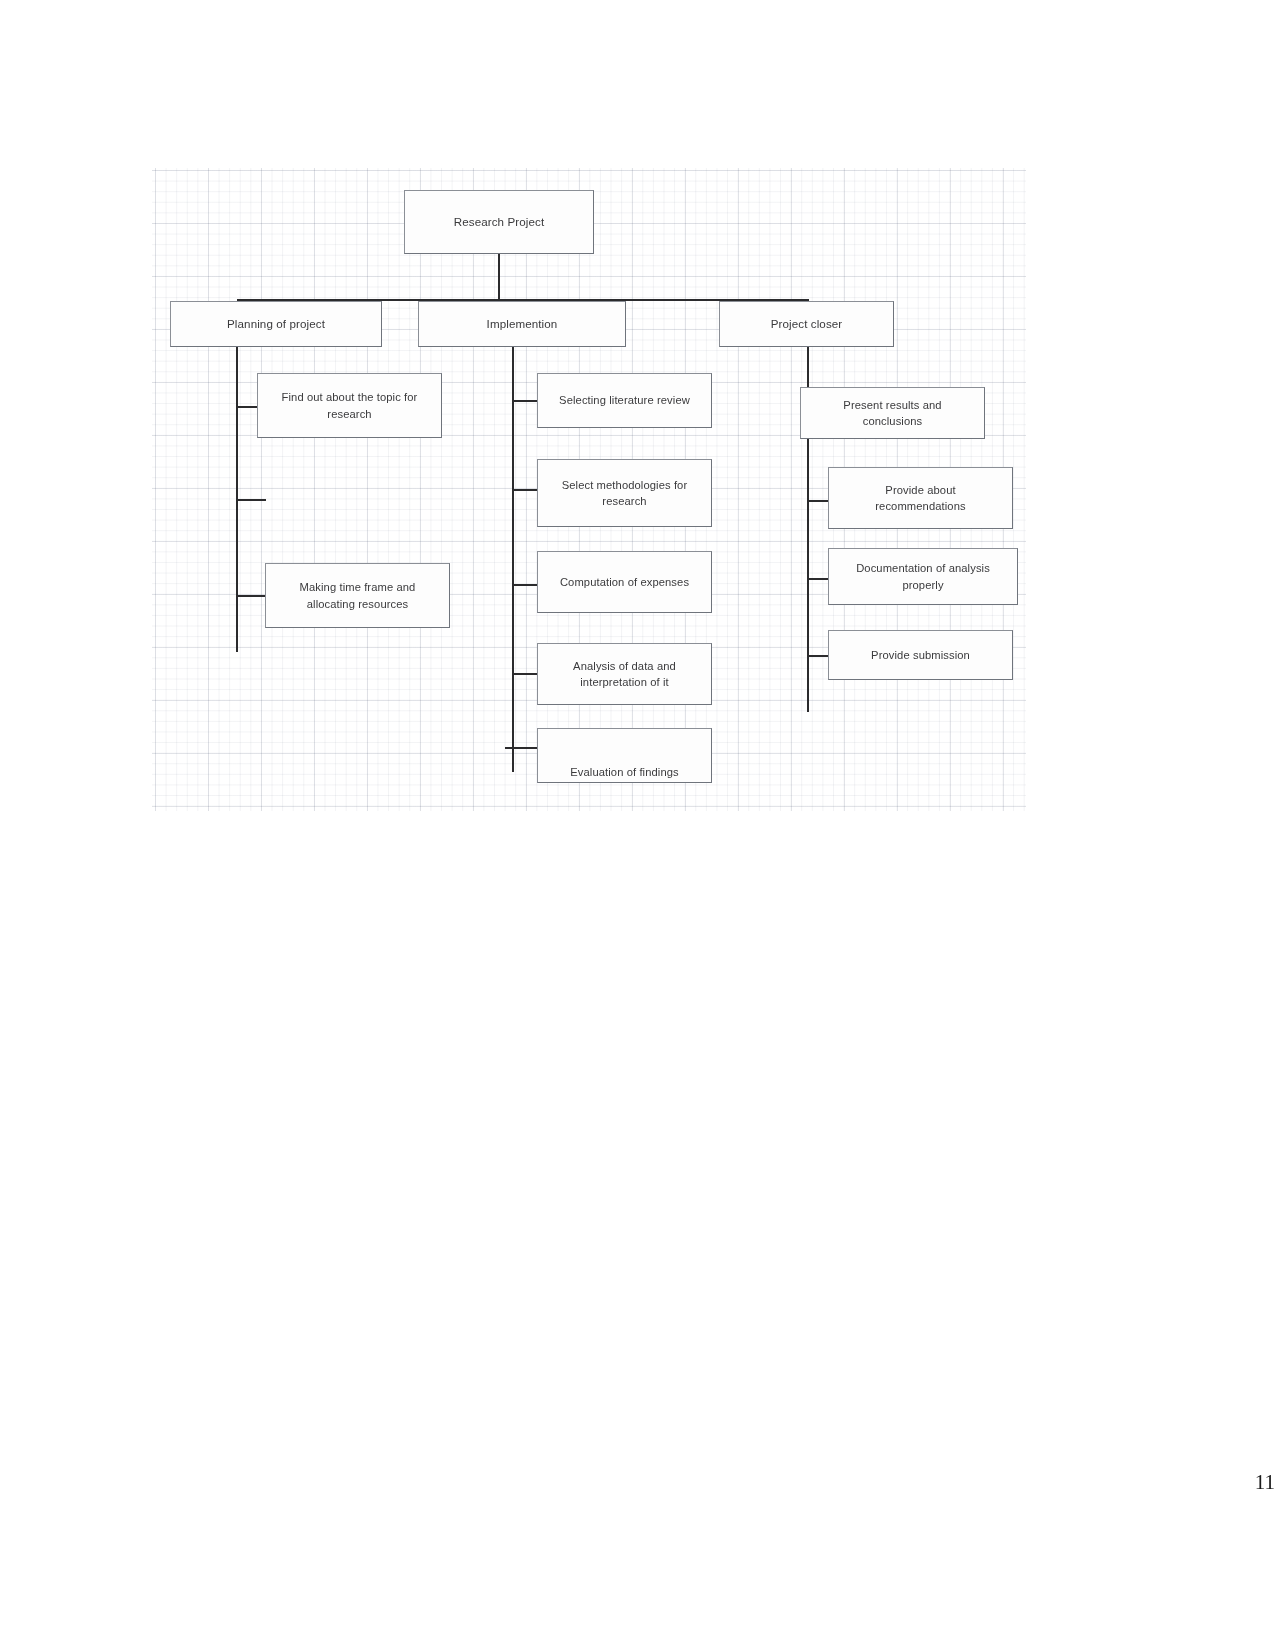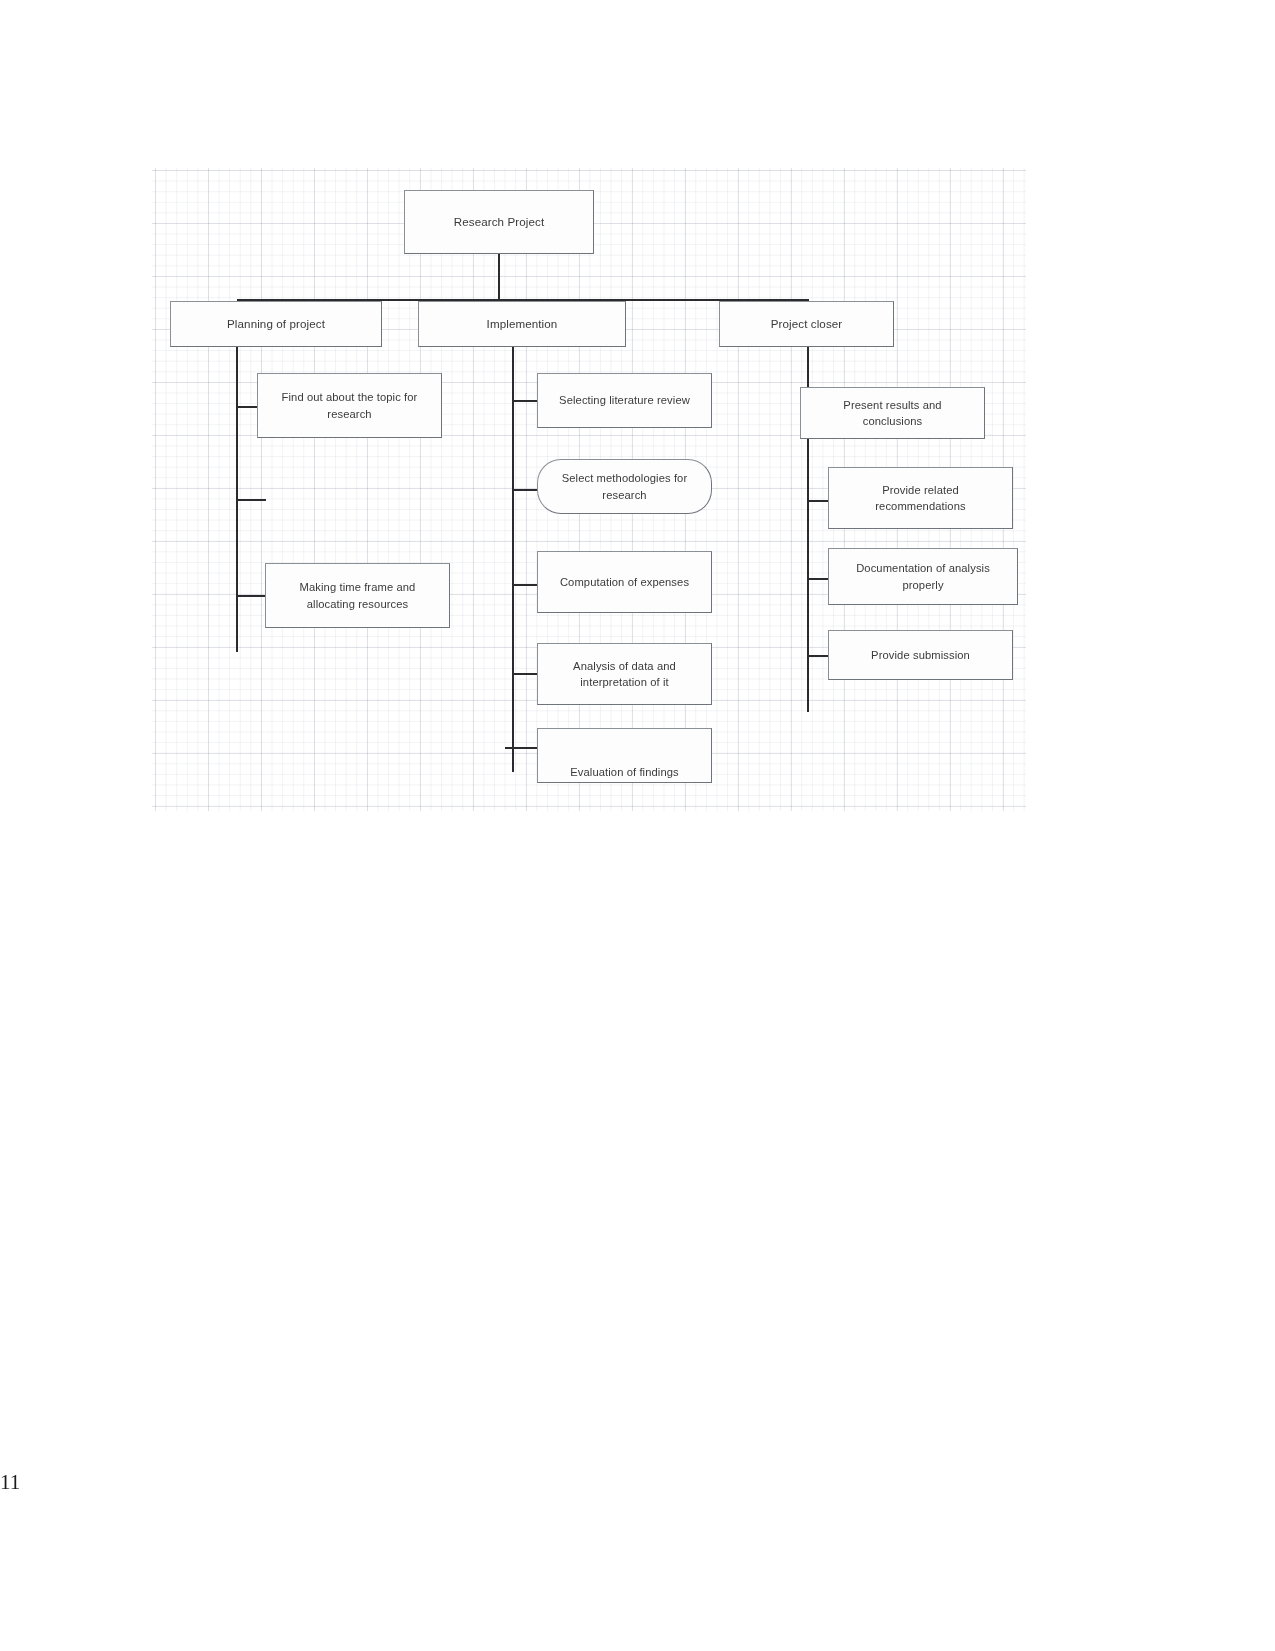--- a/index.html
+++ b/index.html
@@ -88,21 +88,21 @@
   }
   .conn.v { width: 2px; }
   .conn.h { height: 2px; }
 
   
   #page-number {
     position: absolute;
     left: 0;
     top: 1470px;
     width: 1275px;
-    text-align: left;
+    text-align: right;
     font-family: "Liberation Serif", serif;
     font-size: 21px;
     color: #1b1b1b;
   }
 </style>
 </head>
 <body>
 
 <div id="page">
 
@@ -153,21 +153,21 @@
       <div class="conn h" style="left:360px; top:232px; width:26px; height:2px;"></div>
       <div class="conn h" style="left:360px; top:321px; width:26px; height:2px;"></div>
       <div class="conn h" style="left:360px; top:416px; width:26px; height:2px;"></div>
       <div class="conn h" style="left:360px; top:505px; width:26px; height:2px;"></div>
       <div class="conn h" style="left:353px; top:579px; width:33px; height:2px;"></div>
 
       <div class="node leaf" style="left:385px; top:205px; width:175px; height:55px;">
         <span class="label">Selecting literature review</span>
       </div>
 
-      <div class="node leaf" style="left:385px; top:291px; width:175px; height:55px;border-radius:24px;">
+      <div class="node leaf" style="left:385px; top:291px; width:175px; height:68px;">
         <span class="label">Select methodologies for research</span>
       </div>
 
       <div class="node leaf" style="left:385px; top:383px; width:175px; height:62px;">
         <span class="label">Computation of expenses</span>
       </div>
 
       <div class="node leaf" style="left:385px; top:475px; width:175px; height:62px;">
         <span class="label">Analysis of data and interpretation of it</span>
       </div>
@@ -181,21 +181,21 @@
       <div class="conn h" style="left:655px; top:244px; width:22px; height:2px;"></div>
       <div class="conn h" style="left:655px; top:332px; width:22px; height:2px;"></div>
       <div class="conn h" style="left:655px; top:410px; width:22px; height:2px;"></div>
       <div class="conn h" style="left:655px; top:487px; width:22px; height:2px;"></div>
 
       <div class="node leaf" style="left:648px; top:219px; width:185px; height:52px;">
         <span class="label">Present results and conclusions</span>
       </div>
 
       <div class="node leaf" style="left:676px; top:299px; width:185px; height:62px;">
-        <span class="label">Provide related recommendations</span>
+        <span class="label">Provide about recommendations</span>
       </div>
 
       <div class="node leaf" style="left:676px; top:380px; width:190px; height:57px;">
         <span class="label">Documentation of analysis properly</span>
       </div>
 
       <div class="node leaf" style="left:676px; top:462px; width:185px; height:50px;">
         <span class="label">Provide submission</span>
       </div>
 

